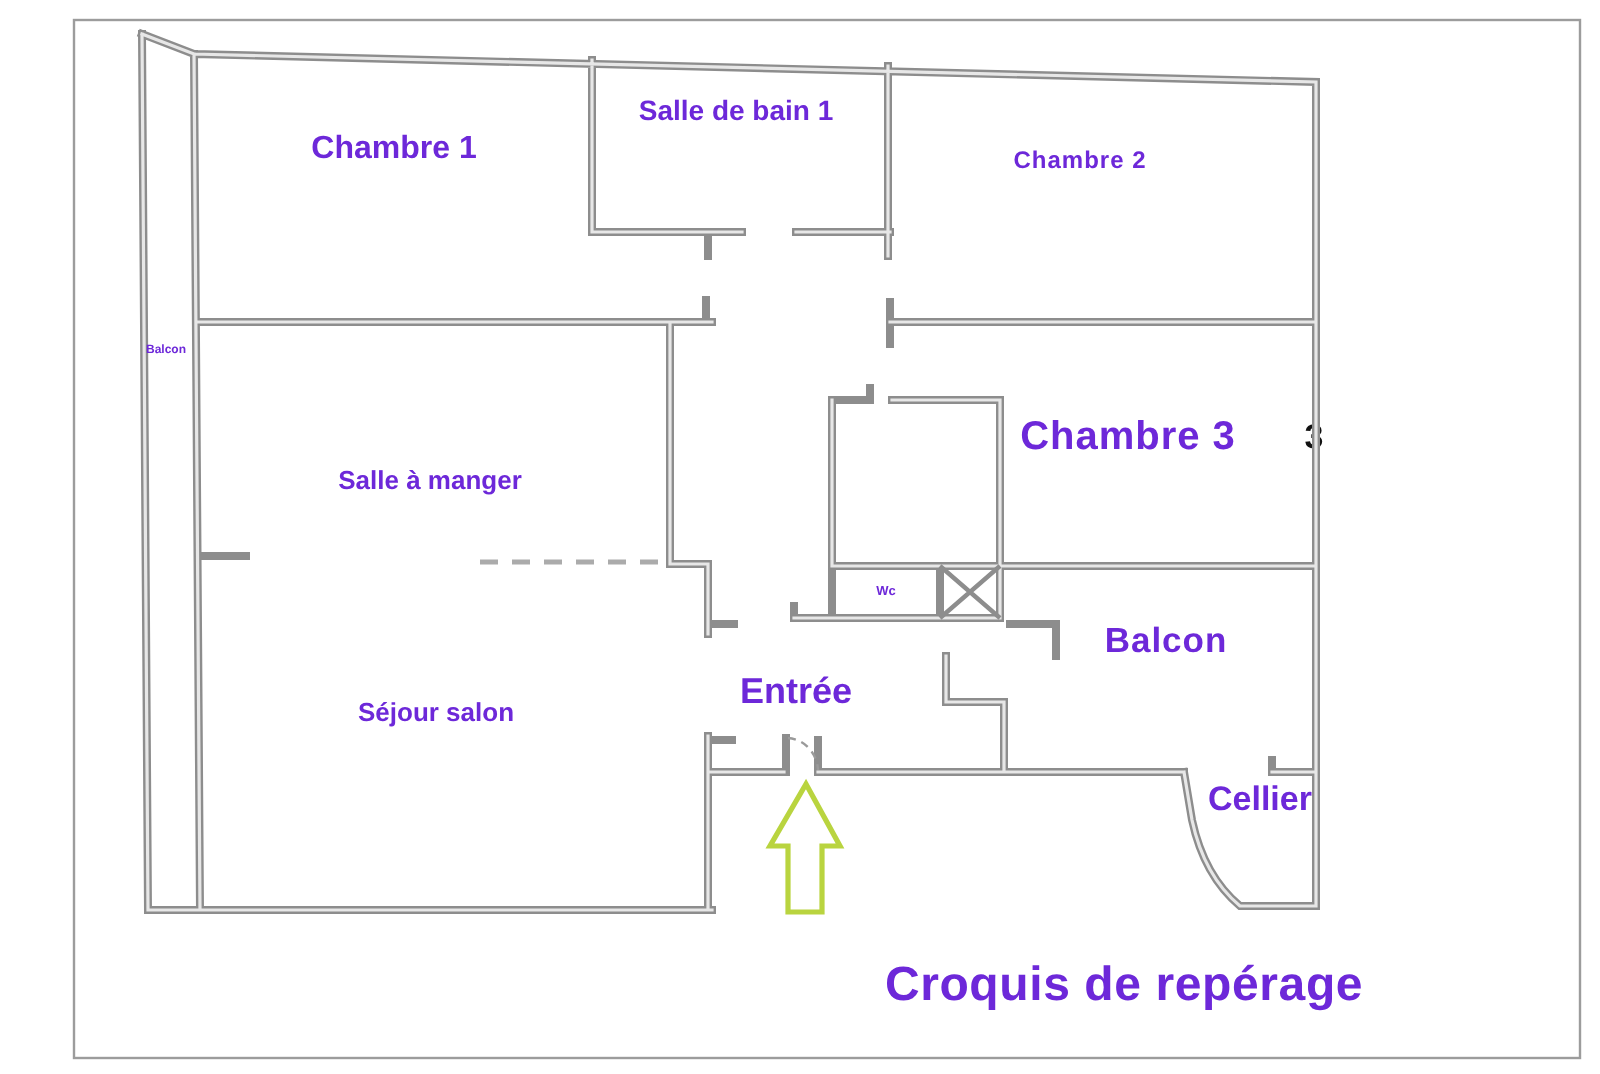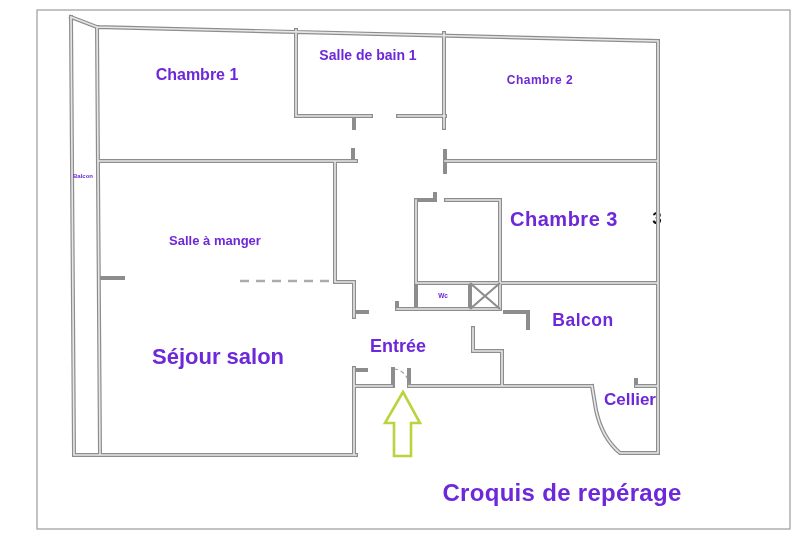--- a/index.html
+++ b/index.html
@@ -15,21 +15,21 @@
   .frag{position:absolute;z-index:1;transform:translate(-50%,-50%);font-weight:bold;color:#111;}
   .l-chambre1{left:197px;top:75px;font-size:16px;}
   .l-sdb1{left:368px;top:55px;font-size:14px;}
   .l-chambre2{left:540px;top:81px;font-size:12px;letter-spacing:.5px;}
   .l-chambre3{left:564px;top:219px;font-size:20px;letter-spacing:.5px;}
   .l-fragment{left:657px;top:219px;font-size:17px;}
   .l-sam{left:215px;top:241px;font-size:13px;}
   .l-sdb2{left:458px;top:245px;font-size:13.5px;}
   .l-wc{left:443px;top:296px;font-size:6.5px;}
   .l-cuisine{left:583px;top:320px;font-size:17.5px;letter-spacing:.5px;}
-  .l-sejour{left:218px;top:357px;font-size:22px;}
+  .l-sejour{left:218px;top:357px;font-size:13px;}
   .l-entree{left:398px;top:346px;font-size:18px;}
   .l-cellier{left:630px;top:400px;font-size:17px;}
   .l-balcon{left:83px;top:176px;font-size:6px;}
   .l-caption{left:562px;top:493px;font-size:24px;letter-spacing:.3px;}
 </style>
 </head>
 <body>
 
 <div id="stage">
 

